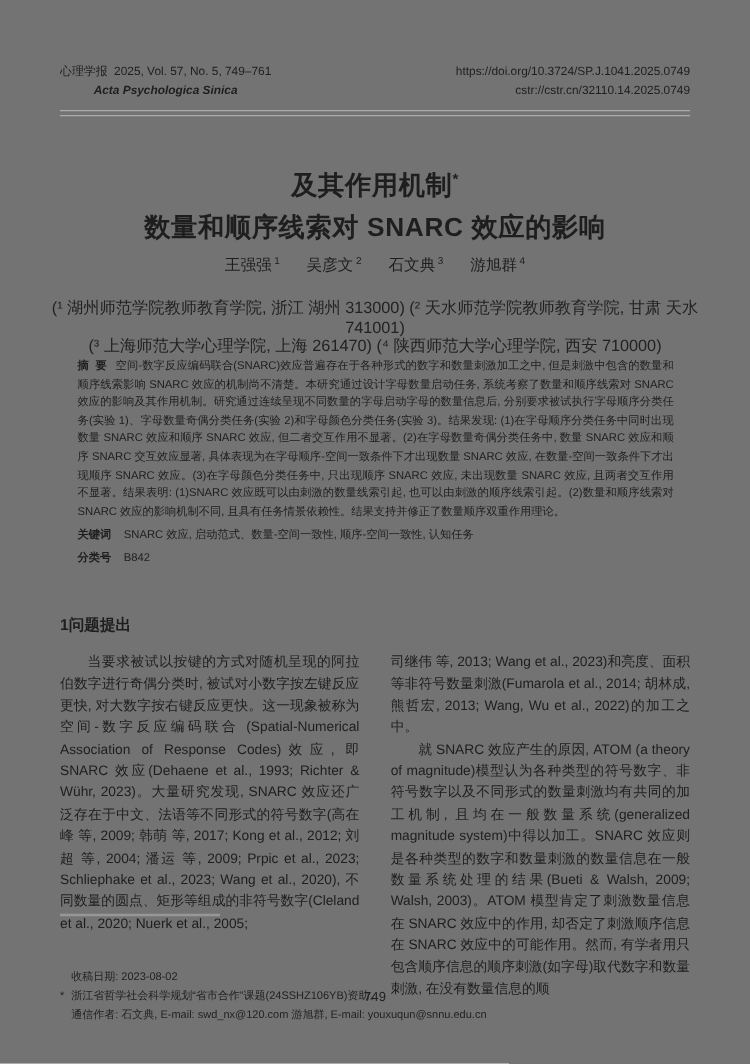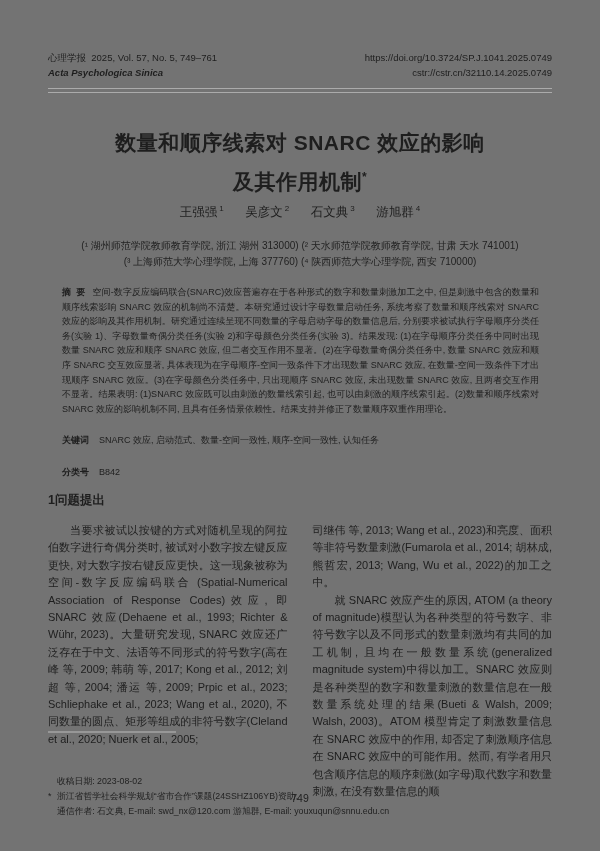--- a/index.html
+++ b/index.html
@@ -15,21 +15,21 @@
   
   .header {
     position: absolute;
     top: 50px; left: 48px; right: 48px;
     display: flex;
     justify-content: space-between;
     font-size: 9.5px;
     line-height: 15px;
   }
   .journal-cn { white-space: pre; }
-  .journal-en { font-weight: bold; font-style: italic; }
+  .journal-en { font-weight: bold; font-style: italic; text-align: center; }
   .doi-block { text-align: right; }
   .rule-double {
     position: absolute;
     top: 88px; left: 48px; right: 48px;
     height: 3px;
     border-top: 1px solid #ababab;
     border-bottom: 1px solid #ababab;
   }
   
   .title {
@@ -47,36 +47,36 @@
     top: 204px; left: 0; right: 0;
     text-align: center;
     font-size: 12.5px;
   }
   .author { margin: 0 9px; }
   .author sup { font-size: 8px; margin-left: 2px; }
   .affils {
     position: absolute;
     top: 238px; left: 40px; right: 40px;
     text-align: center;
-    font-size: 10px;
+    font-size: 13px;
     line-height: 15.5px;
     color: #222;
   }
   
   .abstract-block {
     position: absolute;
     top: 285px; left: 62px; right: 61px;
     font-size: 9px;
     line-height: 14.6px;
   }
   .abstract-text { text-align: justify; }
   .ab-label { font-weight: bold; margin-right: 7px; white-space: pre; }
-  .kw-line { margin-top: 17px; }
+  .kw-line { margin-top: 4px; }
   .kw-label { font-weight: bold; margin-right: 10px; }
-  .cls-line { margin-top: 17px; }
+  .cls-line { margin-top: 4px; }
   
   .section-heading {
     position: absolute;
     top: 492px; left: 48px;
     font-size: 12.5px;
     font-weight: bold;
   }
   .section-heading .sec-title { margin-left: 0; }
   
   .columns {
@@ -128,34 +128,34 @@
       <div class="journal-en">Acta Psychologica Sinica</div>
     </div>
     <div class="doi-block">
       <div>https://doi.org/10.3724/SP.J.1041.2025.0749</div>
       <div>cstr://cstr.cn/32110.14.2025.0749</div>
     </div>
   </div>
   <div class="rule-double"></div>
 
   <div class="title">
+    <div><span>及其作用机制</span><sup>*</sup></div>
     <div>数量和顺序线索对 SNARC 效应的影响</div>
-    <div><span>及其作用机制</span><sup>*</sup></div>
   </div>
 
   <div class="authors">
     <span class="author"><span>王强强</span><sup>1</sup></span>
     <span class="author"><span>吴彦文</span><sup>2</sup></span>
     <span class="author"><span>石文典</span><sup>3</sup></span>
     <span class="author"><span>游旭群</span><sup>4</sup></span>
   </div>
 
   <div class="affils">
     <div>(¹ 湖州师范学院教师教育学院, 浙江 湖州 313000) (² 天水师范学院教师教育学院, 甘肃 天水 741001)</div>
-    <div>(³ 上海师范大学心理学院, 上海 377760) (⁴ 陕西师范大学心理学院, 西安 710000)</div>
+    <div>(³ 上海师范大学心理学院, 上海 261470) (⁴ 陕西师范大学心理学院, 西安 710000)</div>
   </div>
 
   <div class="abstract-block">
     <div class="abstract-text">
       <span class="ab-label">摘  要</span><span>空间-数字反应编码联合(SNARC)效应普遍存在于各种形式的数字和数量刺激加工之中, 但是刺激中包含的数量和顺序线索影响 SNARC 效应的机制尚不清楚。本研究通过设计字母数量启动任务, 系统考察了数量和顺序线索对 SNARC 效应的影响及其作用机制。研究通过连续呈现不同数量的字母启动字母的数量信息后, 分别要求被试执行字母顺序分类任务(实验 1)、字母数量奇偶分类任务(实验 2)和字母颜色分类任务(实验 3)。结果发现: (1)在字母顺序分类任务中同时出现数量 SNARC 效应和顺序 SNARC 效应, 但二者交互作用不显著。(2)在字母数量奇偶分类任务中, 数量 SNARC 效应和顺序 SNARC 交互效应显著, 具体表现为在字母顺序-空间一致条件下才出现数量 SNARC 效应, 在数量-空间一致条件下才出现顺序 SNARC 效应。(3)在字母颜色分类任务中, 只出现顺序 SNARC 效应, 未出现数量 SNARC 效应, 且两者交互作用不显著。结果表明: (1)SNARC 效应既可以由刺激的数量线索引起, 也可以由刺激的顺序线索引起。(2)数量和顺序线索对 SNARC 效应的影响机制不同, 且具有任务情景依赖性。结果支持并修正了数量顺序双重作用理论。</span>
     </div>
     <div class="kw-line">
       <span class="kw-label">关键词</span><span>SNARC 效应, 启动范式、数量-空间一致性, 顺序-空间一致性, 认知任务</span>
     </div>
     <div class="cls-line">

